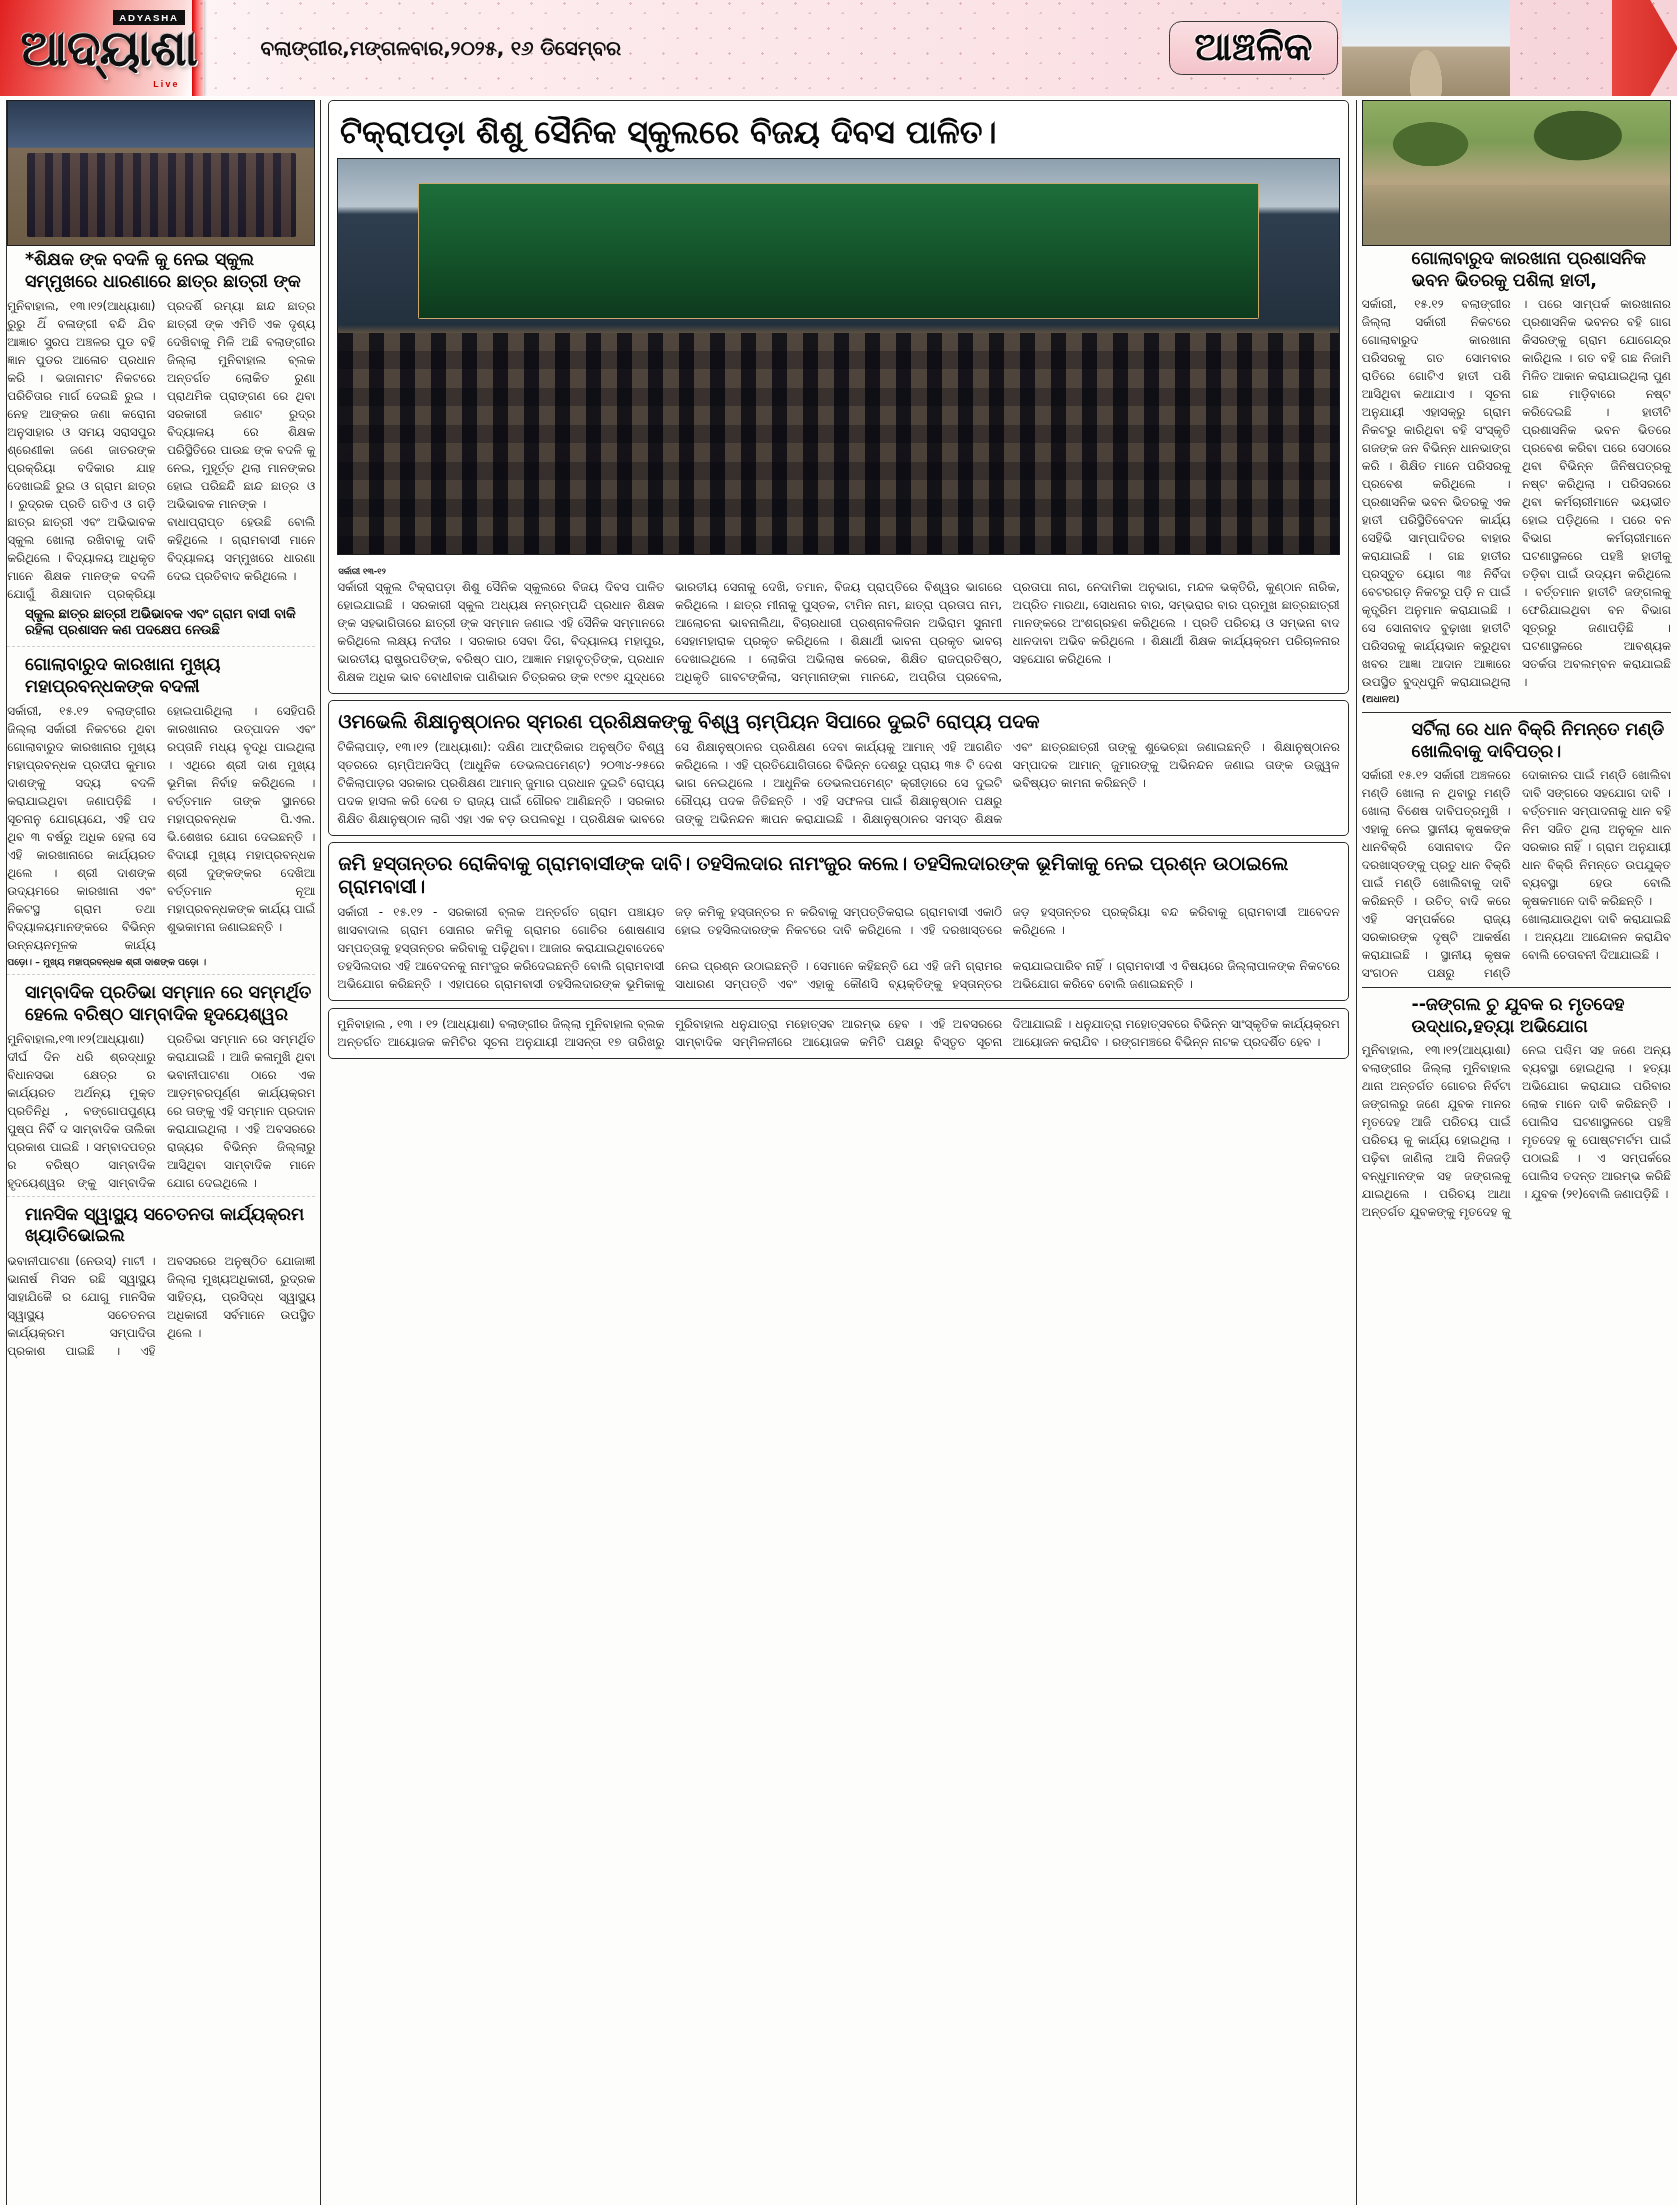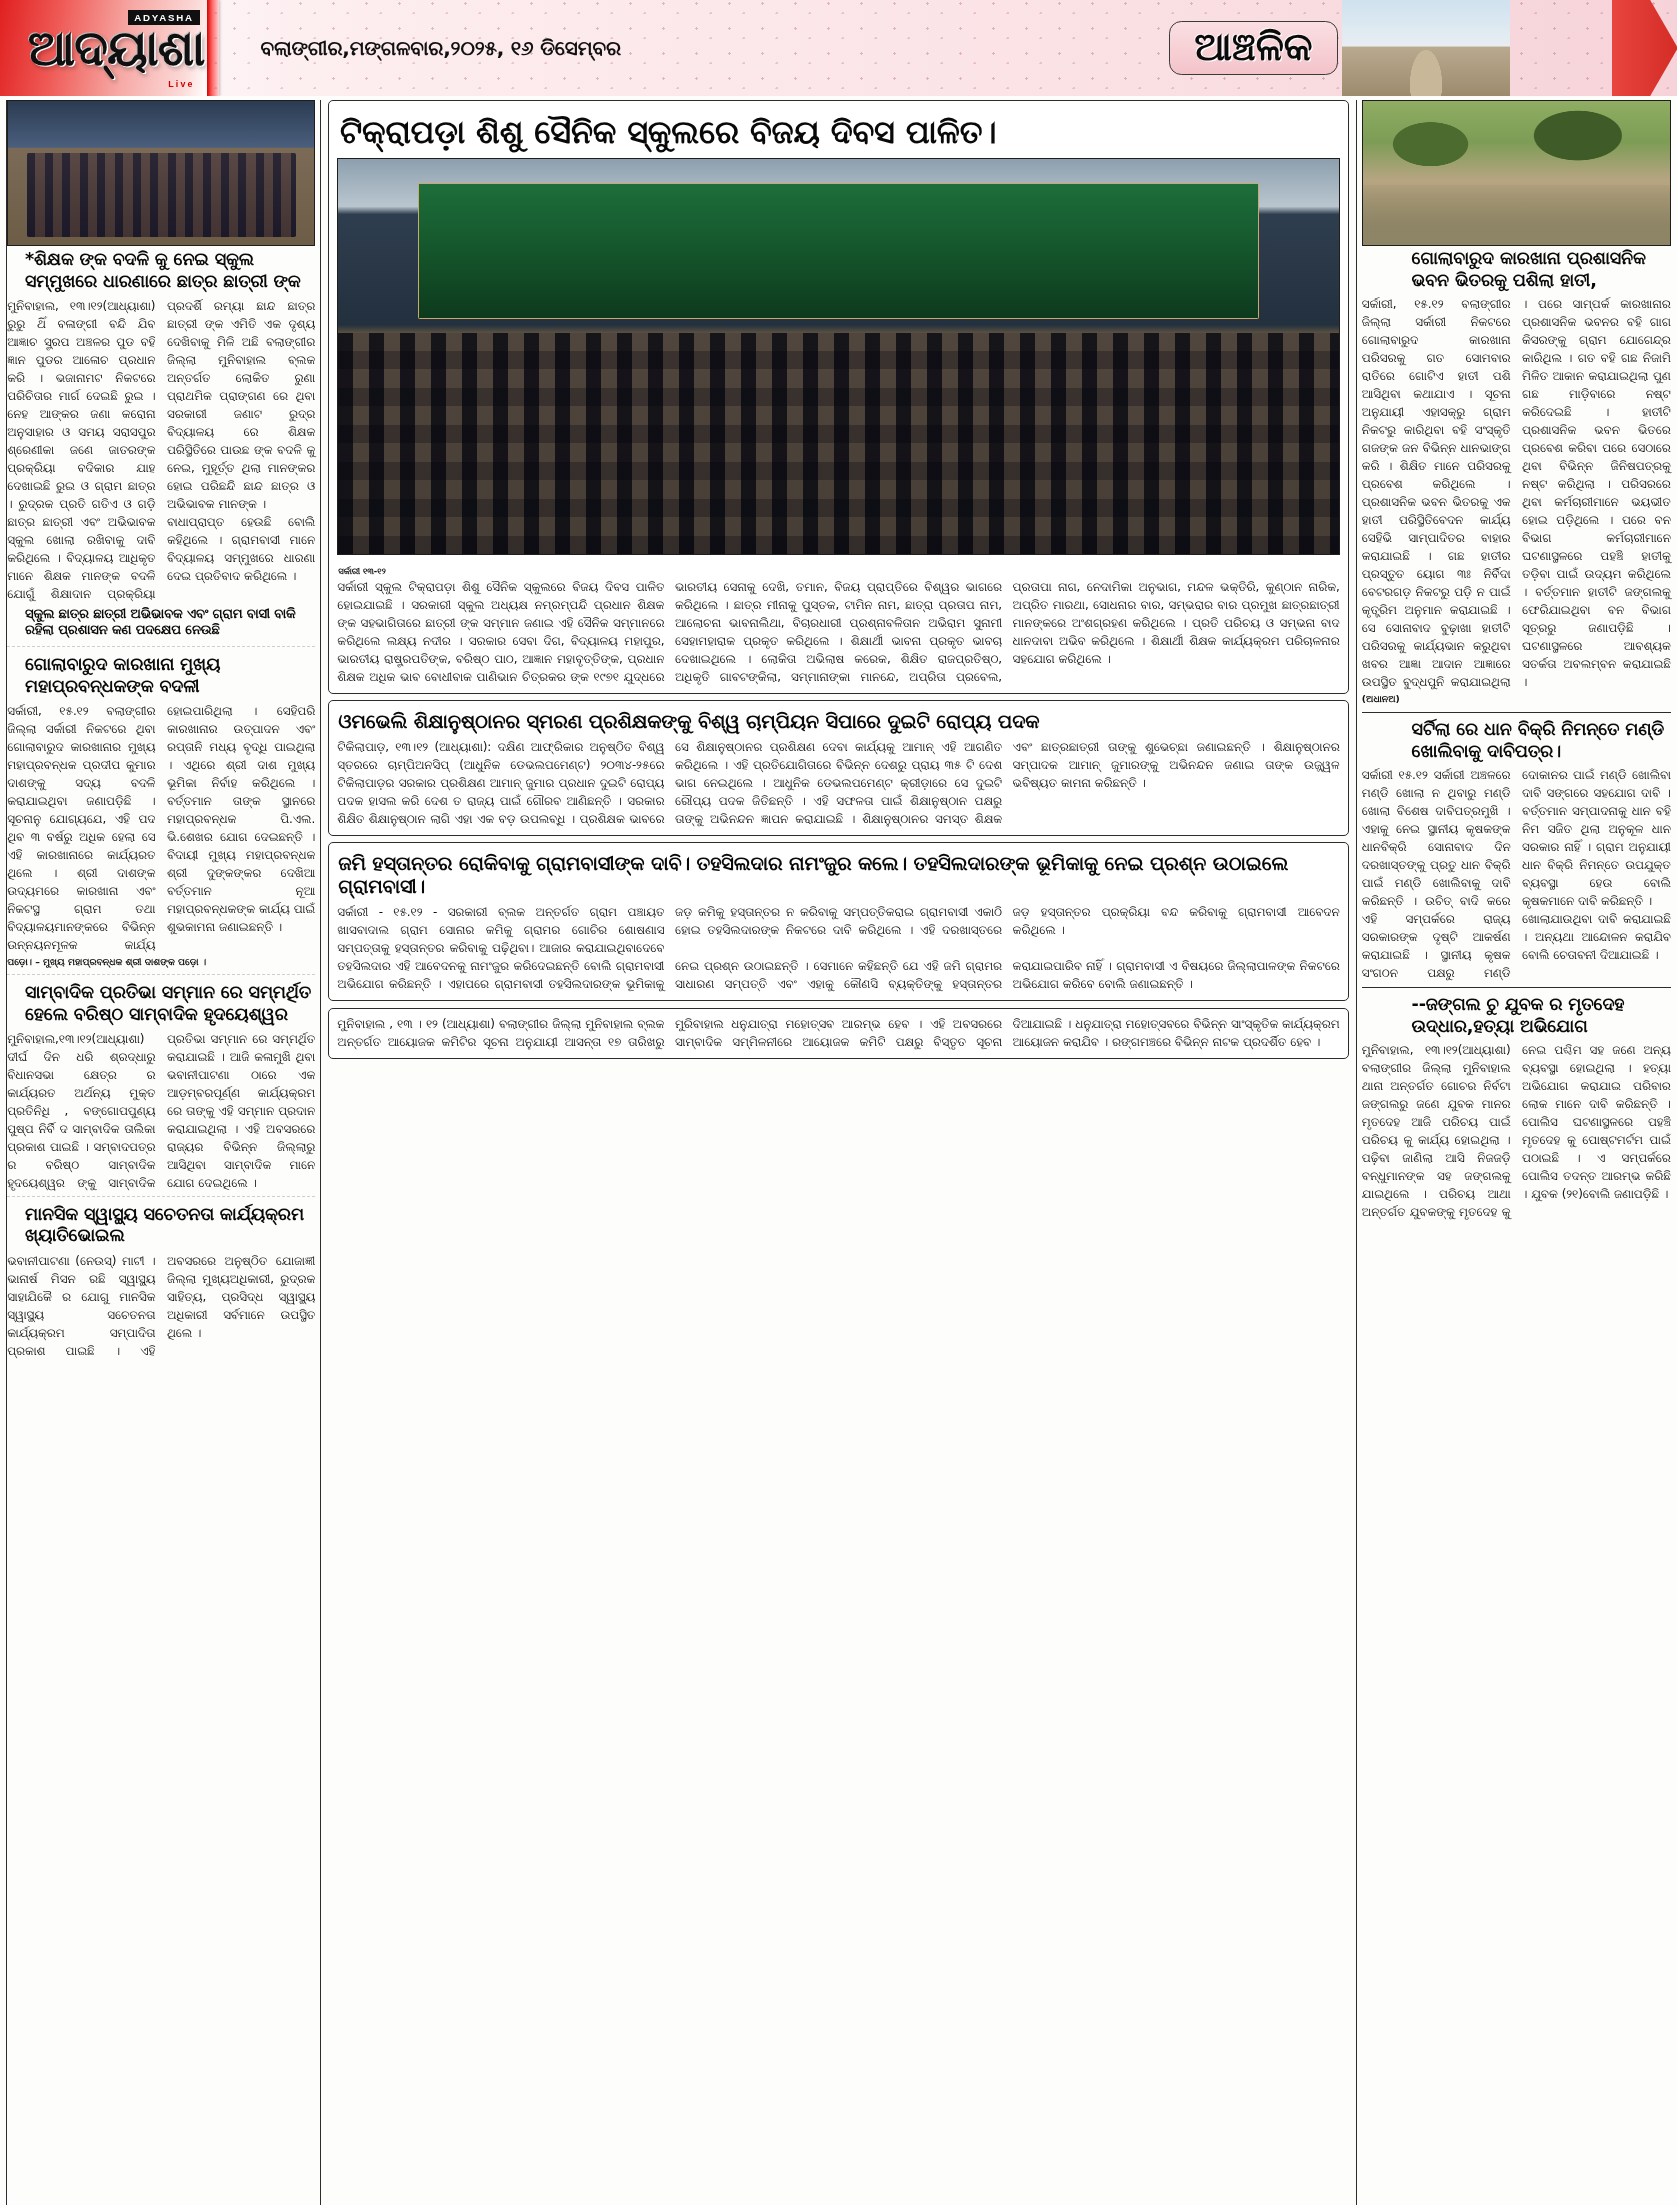--- a/index.html
+++ b/index.html
@@ -33,21 +33,21 @@
     position:absolute; inset:0;
     background-image:
       radial-gradient(circle at 3.5px 3.5px, rgba(160,70,90,.42) 1.1px, transparent 1.3px),
       radial-gradient(circle at 17.6px 13.2px, rgba(160,70,90,.30) 1.1px, transparent 1.3px);
     background-size:33px 25px, 33px 25px;
     opacity:.75;
     pointer-events:none;
   }
   .logo-wrap {
     position:relative;
-    width:207px;
+    width:192px;
     height:100%;
     background:linear-gradient(100deg,#e02020 0%, #ef5a56 28%, #f6a9a5 60%, #fbd9d7 88%, #fff 100%);
     display:flex; align-items:center; justify-content:center;
     flex:none;
     padding-left:28px;
   }
   .logo-mark {
     font-family:"DejaVu Sans", sans-serif;
     font-weight:bold;
     font-size:49px;
@@ -87,20 +87,21 @@
     position:relative;
     flex:1;
     display:flex; align-items:center;
     padding-left:42px;
     font-family:"DejaVu Sans", sans-serif;
     font-weight:bold;
     font-size:20px;
     color:#111;
     letter-spacing:-0.2px;
     white-space:nowrap;
+    margin-left:15px;
   }
   .section-badge {
     position:relative;
     align-self:center;
     margin-right:4.4px;
     background:linear-gradient(180deg,#fadfe2 0%,#f3c3ca 100%);
     border:1.3px solid #3a3a3a;
     border-radius:12.3px;
     padding:5.3px 24px 7px 24px;
     font-family:Liberation Serif, serif;

